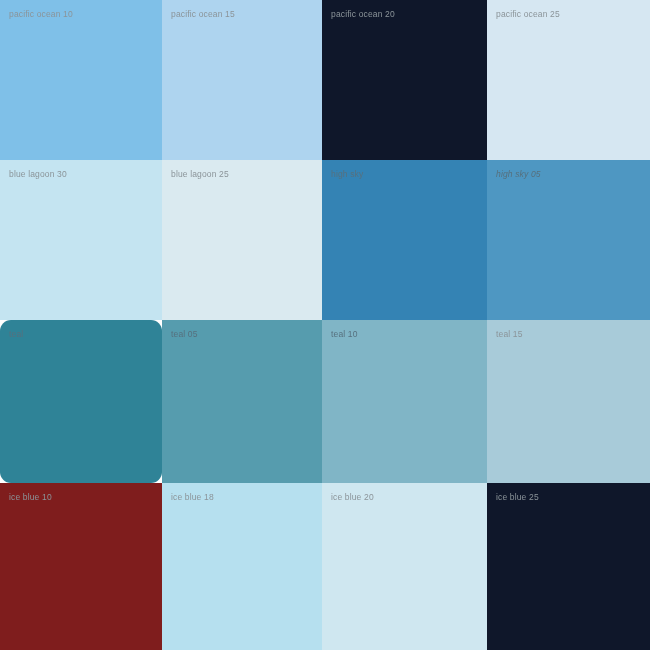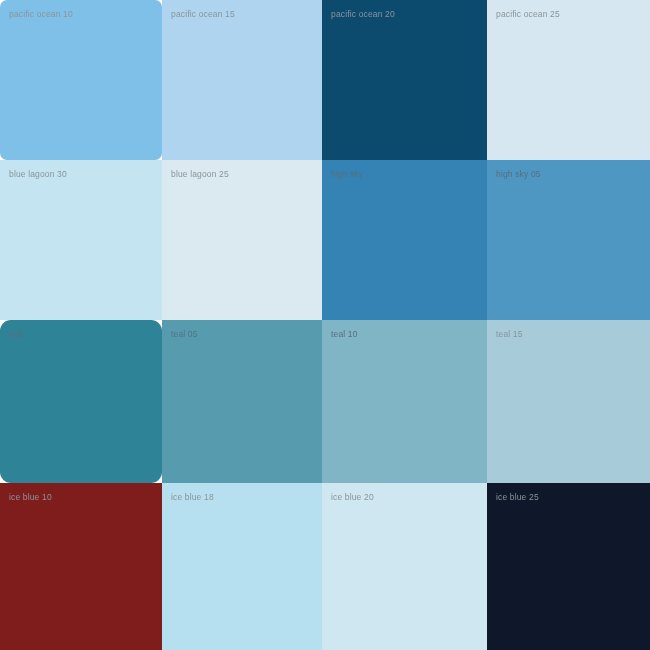--- a/index.html
+++ b/index.html
@@ -38,42 +38,42 @@
     font-family: "Liberation Sans", sans-serif;
   }
   .swatch.dark .swatch-label {
     color: #56707e;
   }
 </style>
 </head>
 <body>
 
 <div id="palette-grid">
-    <div class="swatch" style="background: rgb(127, 192, 232); border-radius: 7px;">
+    <div class="swatch" style="background: rgb(127, 192, 232);">
       <span class="swatch-label">pacific ocean 10</span>
     </div>
     <div class="swatch" style="background: rgb(174, 212, 239);">
       <span class="swatch-label">pacific ocean 15</span>
     </div>
-    <div class="swatch" style="background: #0c4a6e;">
+    <div class="swatch" style="background: #0f172a;">
       <span class="swatch-label">pacific ocean 20</span>
     </div>
     <div class="swatch" style="background: rgb(214, 231, 242);">
       <span class="swatch-label">pacific ocean 25</span>
     </div>
     <div class="swatch" style="background: rgb(196, 228, 241);">
       <span class="swatch-label">blue lagoon 30</span>
     </div>
     <div class="swatch" style="background: rgb(218, 234, 240);">
       <span class="swatch-label">blue lagoon 25</span>
     </div>
     <div class="swatch dark" style="background: rgb(52, 131, 180);">
       <span class="swatch-label">high sky</span>
     </div>
-    <div class="swatch dark" style="background: rgb(78, 151, 194);">
+    <div class="swatch dark" style="background: rgb(78, 151, 194); font-style: italic;">
       <span class="swatch-label">high sky 05</span>
     </div>
     <div class="swatch dark" style="background: rgb(47, 131, 151); border-radius: 11px;">
       <span class="swatch-label">teal</span>
     </div>
     <div class="swatch dark" style="background: rgb(86, 156, 174); padding-left: 16px;">
       <span class="swatch-label">teal 05</span>
     </div>
     <div class="swatch dark" style="background: rgb(128, 181, 198);">
       <span class="swatch-label">teal 10</span>

